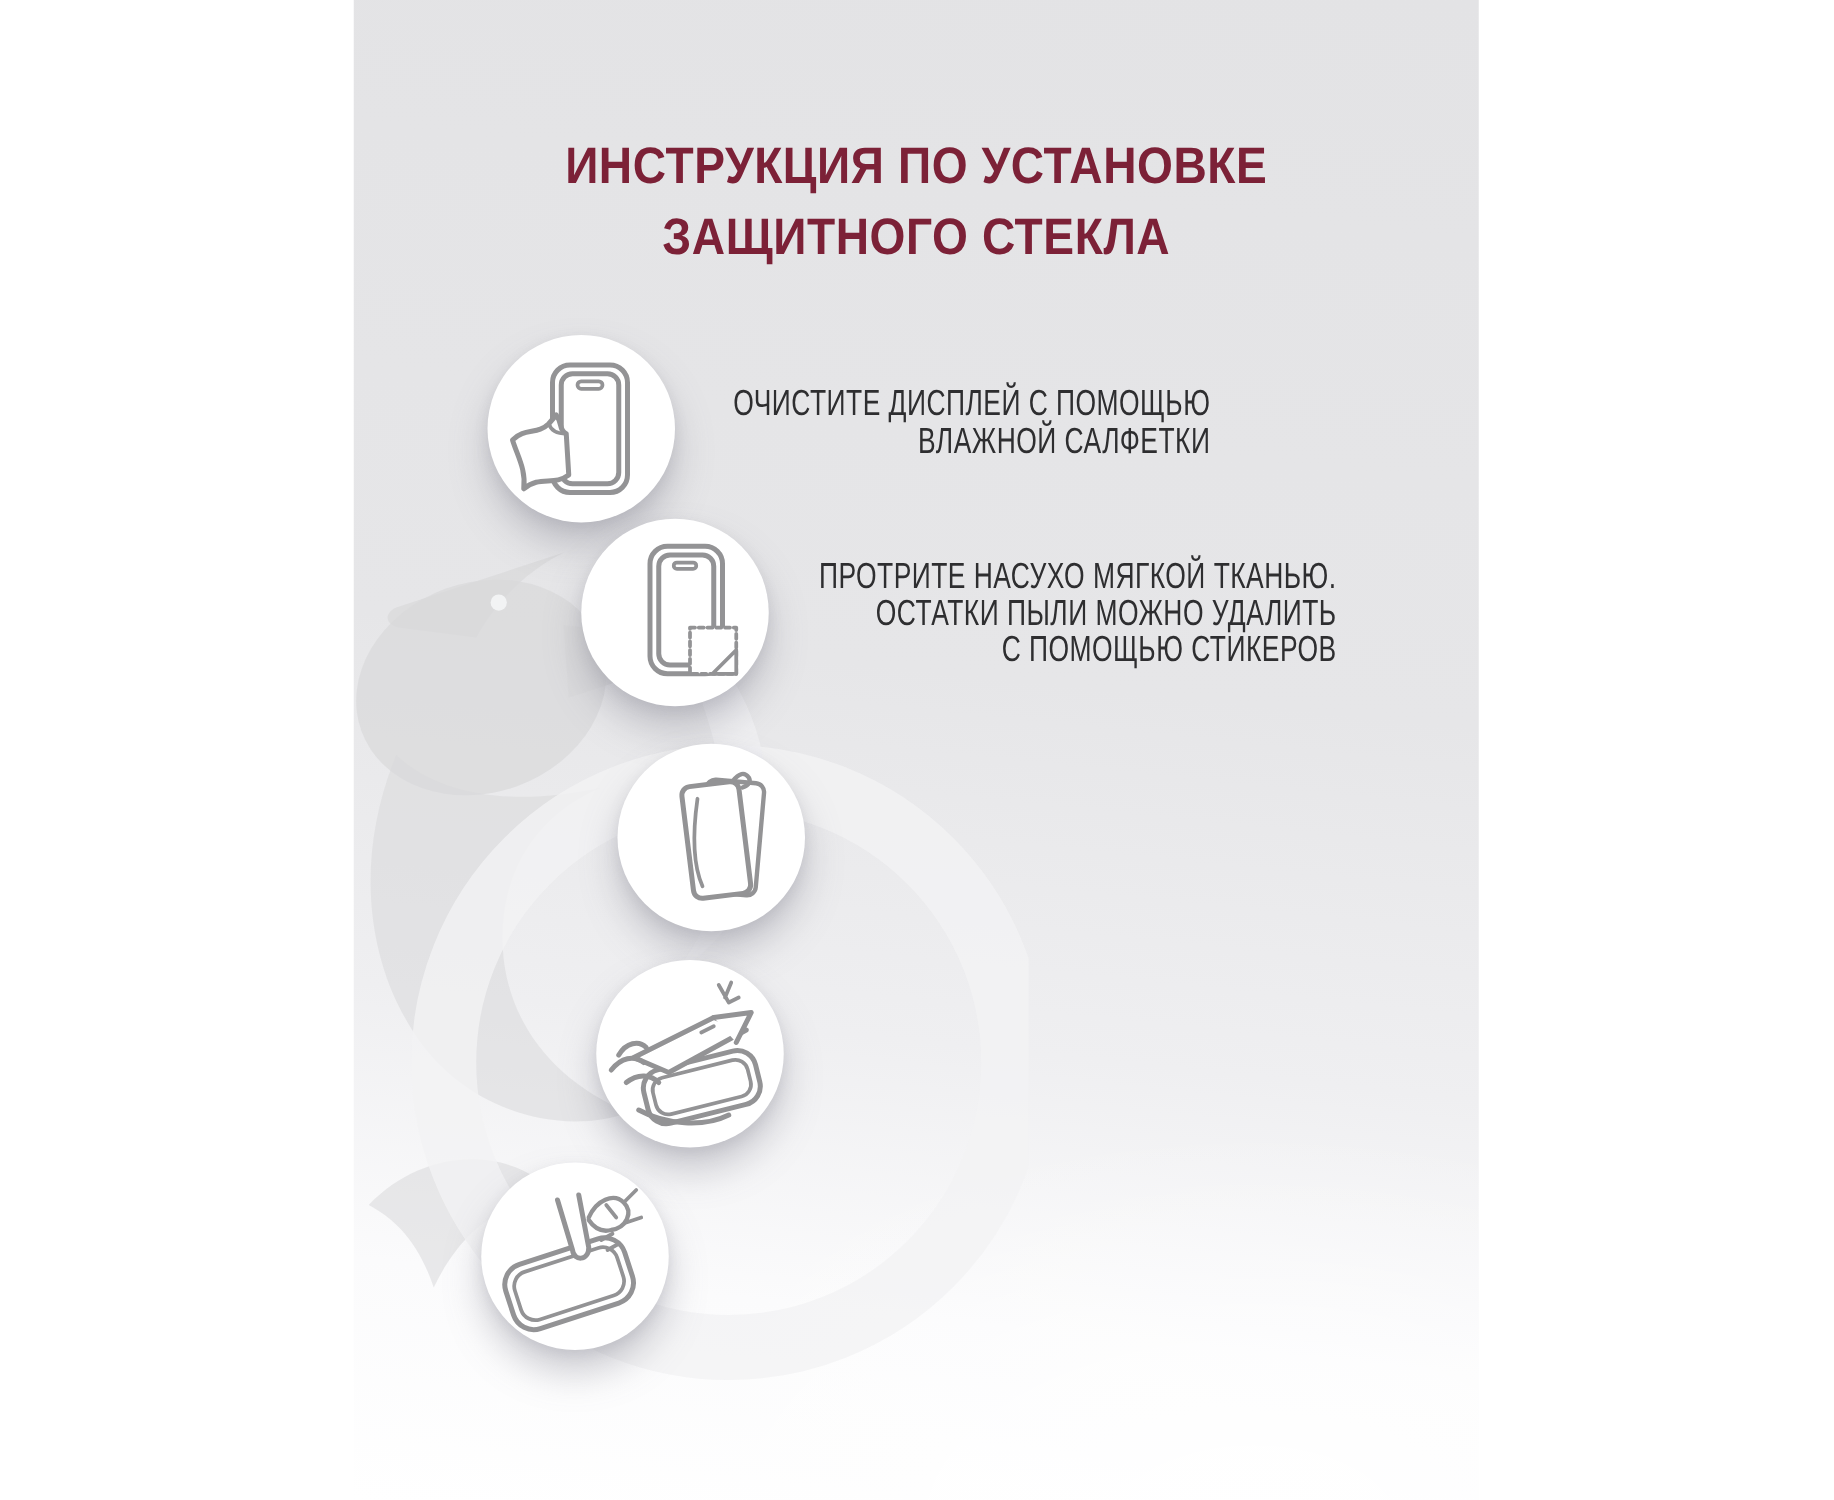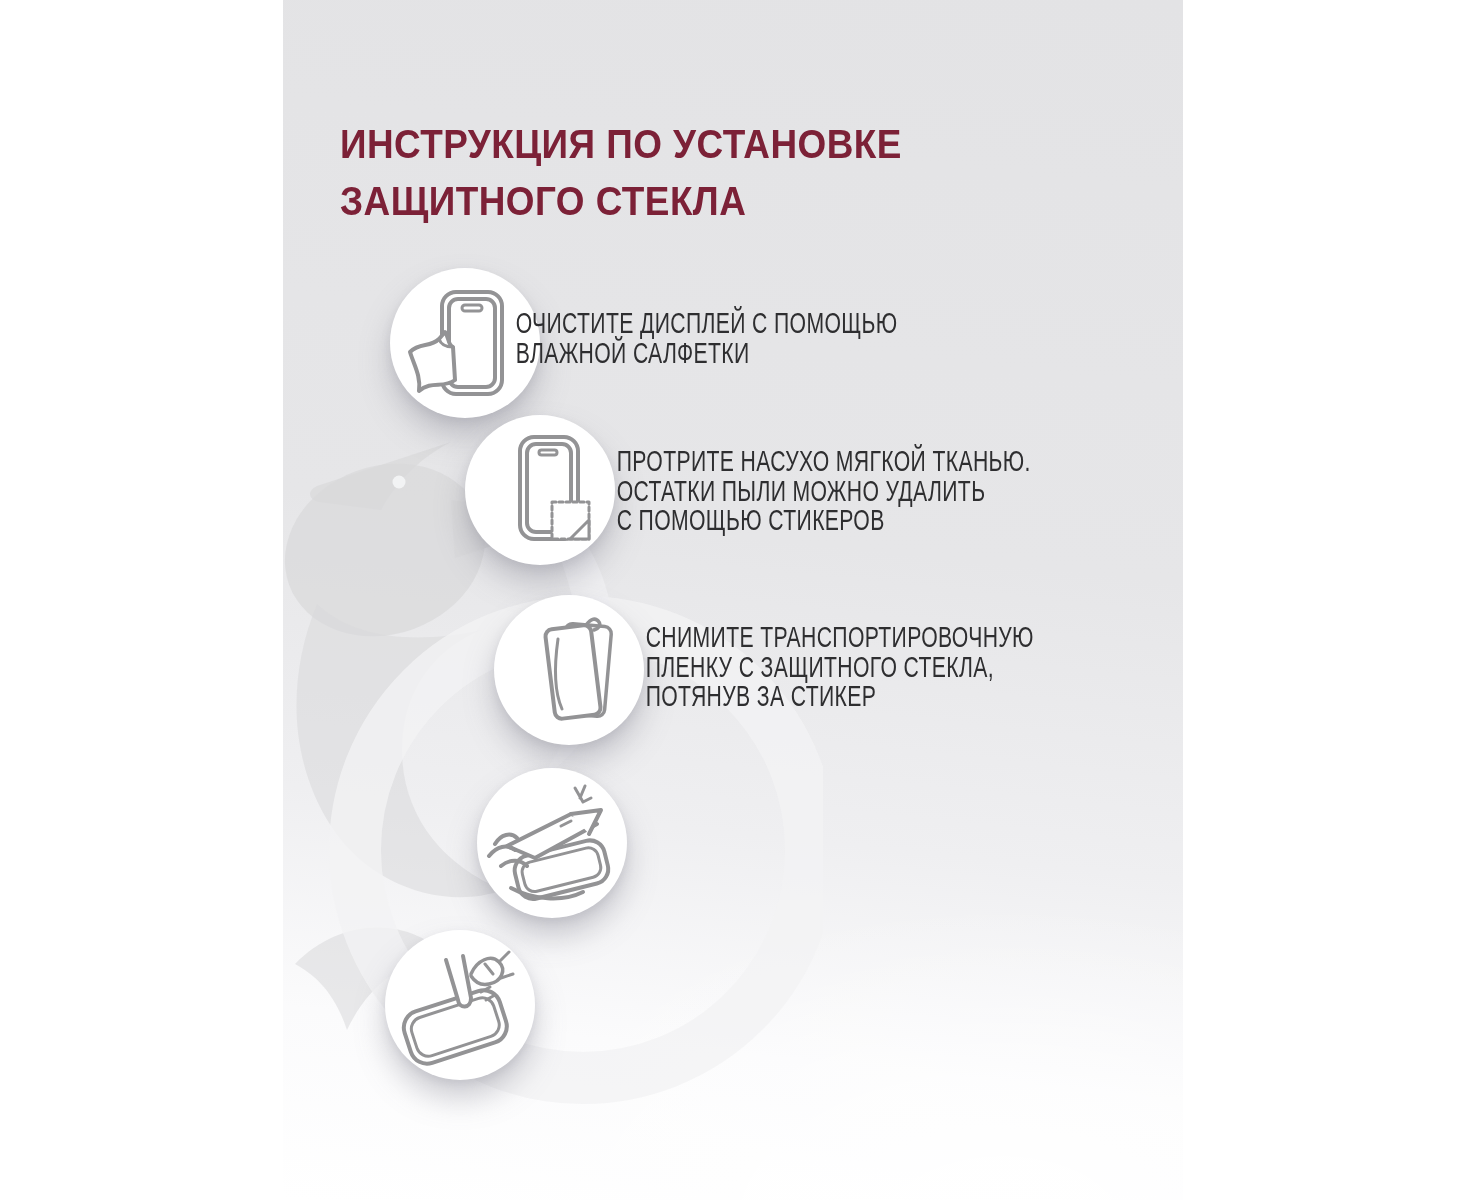--- a/index.html
+++ b/index.html
@@ -11,35 +11,35 @@
   }
   .panel{
     position:absolute;left:283px;top:0;width:900px;height:1200px;
     background:
       radial-gradient(900px 520px at 80% 102%, rgba(255,255,255,.95), rgba(255,255,255,0) 62%),
       linear-gradient(186deg,#e3e3e5 0%,#e6e6e8 45%,#efeff1 68%,#fbfbfc 85%,#ffffff 100%);
     overflow:hidden;
   }
   .watermark{position:absolute;left:0;top:398px;width:540px;height:772px;}
   .title{
-    position:absolute;left:0;top:104px;width:900px;margin:12px;
-    text-align:left;font-weight:700;font-size:41px;line-height:57px;
+    position:absolute;left:0;top:104px;width:900px;margin:0;
+    text-align:center;font-weight:700;font-size:41px;line-height:57px;
     color:#7c2137;letter-spacing:.5px;
   }
   .title-inner{transform:scaleX(.9);transform-origin:50% 50%;}
   .circle{
     position:absolute;width:150px;height:150px;border-radius:50%;
     background:#ffffff;
     box-shadow:0 18px 30px rgba(118,118,132,.35), 0 4px 10px rgba(118,118,132,.15);
     display:flex;align-items:center;justify-content:center;
   }
   .circle svg{width:150px;height:150px;}
   .icon-stroke{stroke:#939395;fill:none;stroke-width:4;stroke-linecap:round;stroke-linejoin:round;}
   .step-text{
-    position:absolute;width:620px;text-align:left;
+    position:absolute;width:620px;text-align:right;
     color:#2e2e30;font-size:29px;line-height:29.5px;font-weight:400;
   }
   .step-text .lines{transform:scaleX(.73);transform-origin:50% 50%;letter-spacing:.5px;}
 </style>
 </head>
 <body>
 
 <div class="panel">
 
   <svg class="watermark" viewBox="0 0 540 772" aria-hidden="true">
@@ -100,27 +100,20 @@
   <div class="circle" style="left:211px;top:595px">
     <svg viewBox="0 0 150 150">
       <g class="icon-stroke">
         <rect x="68" y="30" width="46" height="90" rx="7" transform="rotate(5 91 75)" stroke-width="3.5"></rect>
         <rect x="56" y="32" width="46" height="90" rx="7" transform="rotate(-7 79 77)" fill="#ffffff"></rect>
         <path d="M92 30 q 8 -10 13 -3 q 3 5 -5 8" stroke-width="3.5"></path>
         <path d="M64 44 C 60 72 60 96 68 114" stroke-width="3"></path>
       </g>
     </svg>
   </div>
-  <div class="step-text" style="left:279px;top:623px">
-    <div class="lines">
-      <div>СНИМИТЕ ТРАНСПОРТИРОВОЧНУЮ</div>
-      <div>ПЛЕНКУ С ЗАЩИТНОГО СТЕКЛА,</div>
-      <div>ПОТЯНУВ ЗА СТИКЕР</div>
-    </div>
-  </div>
 
   <div class="circle" style="left:194px;top:768px">
     <svg viewBox="0 0 150 150">
       <g class="icon-stroke" stroke-width="3.5">
         <g transform="rotate(-14 83 100)">
           <rect x="38" y="80" width="92" height="44" rx="15"></rect>
           <rect x="45" y="87" width="78" height="30" rx="10" stroke-width="3"></rect>
         </g>
         <path d="M30 78 L94 46 L120 56 L58 90 Z" fill="#ffffff"></path>
         <path d="M84 58 l10 -5" stroke-width="3"></path>

